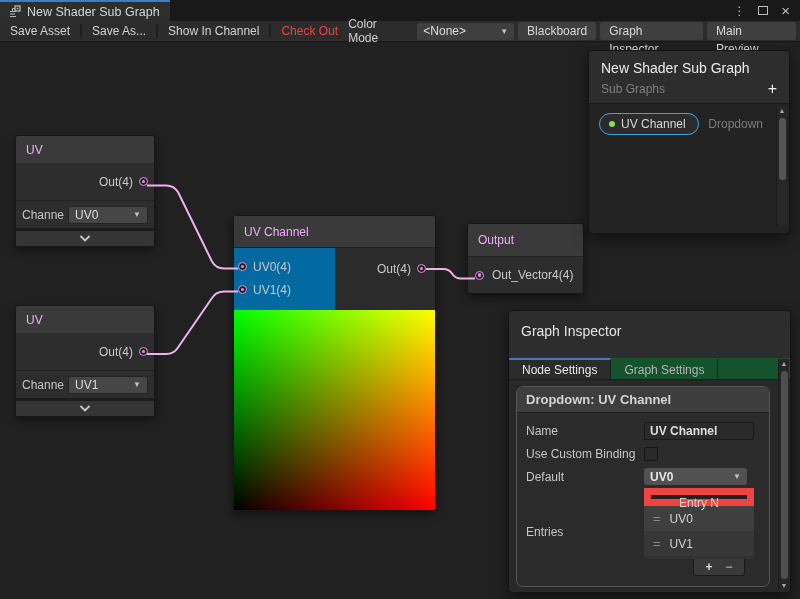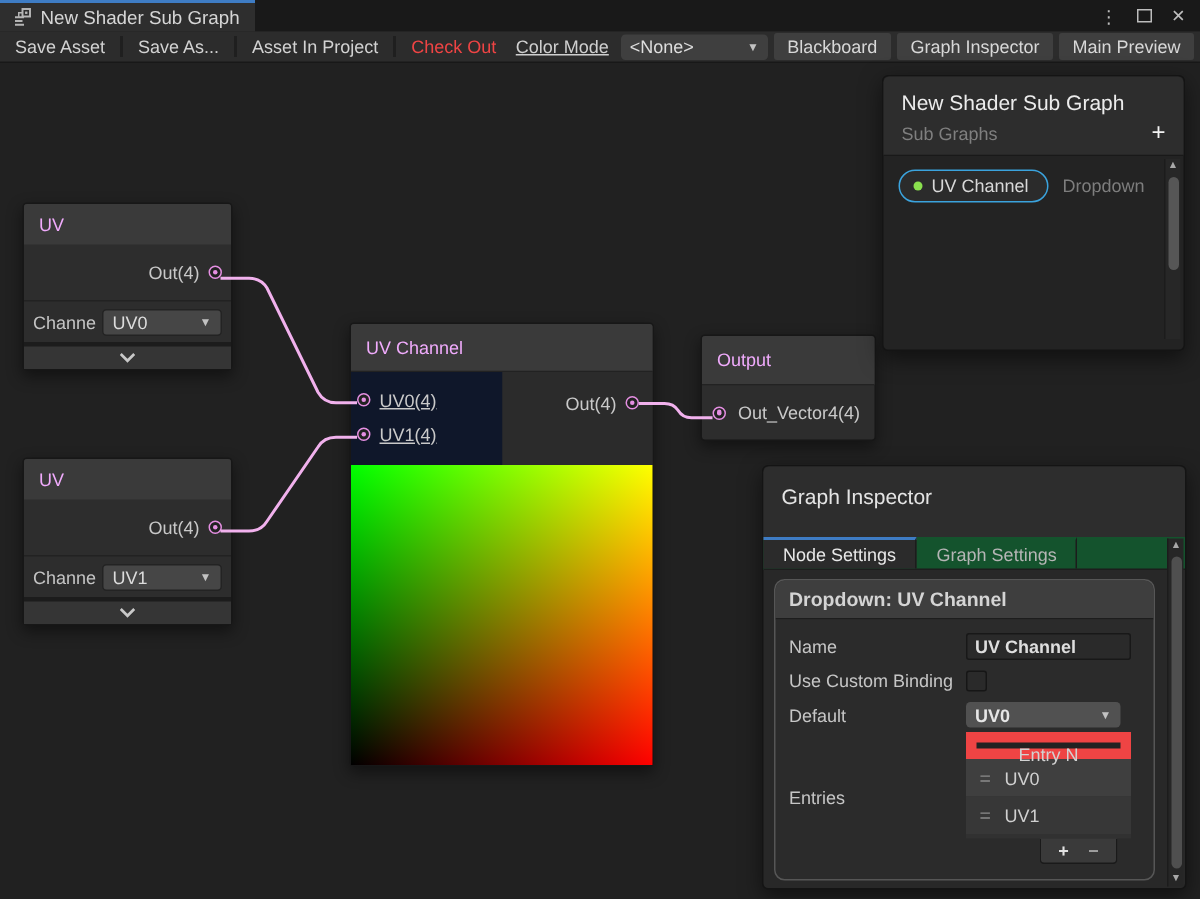--- a/index.html
+++ b/index.html
@@ -19,41 +19,41 @@
   .winctl { margin-left:auto; display:flex; align-items:center; gap:13px; padding-right:10px; color:#bdbdbd; }
   .winctl .dots { font-size:12px; }
   .winctl .maxbox { width:10px; height:9px; border:1.5px solid #bdbdbd; display:inline-block; }
   .winctl .close { font-size:15px; line-height:10px; }
   
   .toolbar { position:absolute; left:0; top:21px; width:800px; height:21px; background:#2c2c2c; border-bottom:1px solid #181818; display:flex; align-items:center; }
   .tb-btn { padding:0 10px; height:20px; line-height:20px; color:#d2d2d2; white-space:nowrap; }
   .tb-btn.disabled { color:#ef4444; }
   .tb-sep { width:2px; height:14px; background:#1f1f1f; }
   .tb-right { margin-left:auto; display:flex; align-items:center; gap:4px; padding-right:4px; }
-  .tb-label { color:#cfcfcf; margin-right:4px;text-decoration:underline; }
+  .tb-label { color:#cfcfcf; margin-right:4px; }
   .tb-dropdown { width:98px; height:17px; background:#3f3f3f; border-radius:3px; display:flex; align-items:center; justify-content:space-between; padding:0 6px; color:#dedede; }
   .tb-dropdown .arr, .arr { font-size:8px; color:#c2c2c2; }
   .tb-toggle { height:18px; line-height:18px; padding:0 9px; background:#3f3f3f; border-radius:2px; color:#d8d8d8; }
   
   .node { position:absolute; background:#2d2d2d; border:1px solid #171717; border-radius:3px; box-shadow:0 4px 10px rgba(0,0,0,.45); z-index:2; }
   .node-header { background:#3a3a3a; color:#f0abfc; padding:0 10px; display:flex; align-items:center; border-radius:2px 2px 0 0; }
   .uv-node { left:15px; width:140px; }
   #uv-node-1 { top:135px; } #uv-node-2 { top:305px; }
   .uv-node .node-header { height:27px; }
   .uv-out-row { height:37px; display:flex; align-items:center; justify-content:flex-end; gap:6px; padding-right:6px; }
   .port { width:9px; height:9px; border:1.5px solid var(--c-port,#e58fe2); border-radius:50%; background:#222; position:relative; flex:0 0 auto; z-index:6; }
   .port::after { content:""; position:absolute; left:1.5px; top:1.5px; width:3.5px; height:3.5px; background:var(--c-port,#e58fe2); border-radius:50%; }
   .channel-row { height:28px; border-top:1px solid #222; display:flex; align-items:center; gap:4px; padding:0 6px; color:#c4c4c4; }
   .node-dropdown { flex:1; height:18px; background:#464646; border:1px solid #232323; border-radius:3px; display:flex; align-items:center; justify-content:space-between; padding:0 6px; color:#dcdcdc; }
   .node-footer { height:18px; border-top:3px solid #1c1c1c; background:#353535; display:flex; align-items:center; justify-content:center; }
   
   #uv-channel-node { left:233px; top:215px; width:203px; }
   #uv-channel-node .node-header { height:32px; border-bottom:1px solid #222; }
   .uvc-body { display:flex; height:62px; }
-  .uvc-in-col { width:101px; background:#0f172a; padding-top:7px;text-decoration:underline; }
+  .uvc-in-col { width:101px; background:#0369a1; padding-top:7px; }
   .uvc-in-row { height:23px; display:flex; align-items:center; gap:6px; padding-left:4px; color:#c9c9c9; }
   .uvc-out-col { flex:1; background:#2b2b2b; padding-top:9px; }
   .uvc-out-row { height:23px; display:flex; align-items:center; justify-content:flex-end; gap:6px; padding-right:9px; color:#c9c9c9; }
   .uvc-preview { height:200px; background-image:
       linear-gradient(to top, #000000, var(--c-preview-green,#00ff00)),
       linear-gradient(to right, #000000, var(--c-preview-red,#ff0000));
     background-blend-mode: screen; }
   
   #output-node { left:467px; top:223px; width:117px; }
   #output-node .node-header { height:33px; border-bottom:1px solid #222;text-align:right; }
@@ -123,21 +123,21 @@
     <span class="maxbox"></span>
     <span class="close">×</span>
   </div>
 </div>
 
 <div class="toolbar">
   <div class="tb-btn">Save Asset</div>
   <div class="tb-sep"></div>
   <div class="tb-btn">Save As...</div>
   <div class="tb-sep"></div>
-  <div class="tb-btn">Asset In Project</div>
+  <div class="tb-btn">Show In Channel</div>
   <div class="tb-sep"></div>
   <div class="tb-btn disabled">Check Out</div>
   <div class="tb-right">
     <span class="tb-label">Color Mode</span>
     <div class="tb-dropdown">
       <span>&lt;None&gt;</span>
       <span class="arr">▼</span>
     </div>
     <div class="tb-toggle">Blackboard</div>
     <div class="tb-toggle">Graph Inspector</div>

